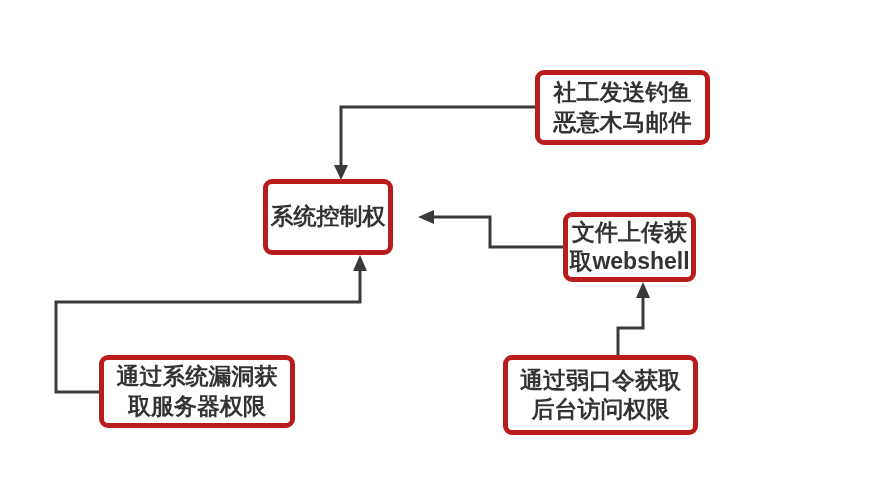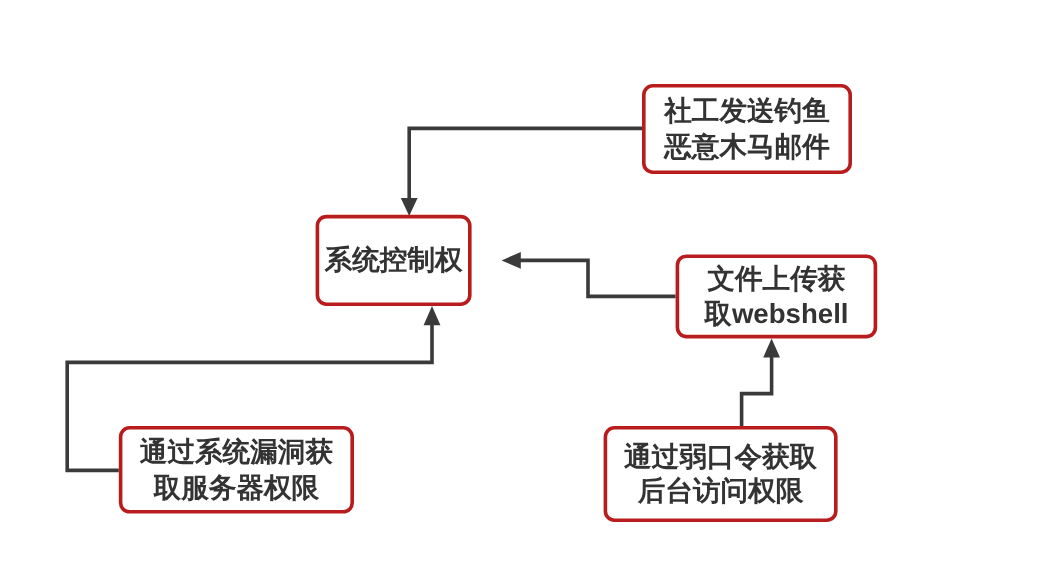--- a/index.html
+++ b/index.html
@@ -29,37 +29,37 @@
     stroke-linejoin: miter;
   }
   svg.edges polygon {
     fill: #3a3a3a;
     stroke: none;
   }
   .node {
     position: absolute;
     box-sizing: border-box;
     background: #ffffff;
-    border: 3px solid #b91c1c;
+    border: 5px solid #b91c1c;
     border-radius: 9px;
     display: flex;
     align-items: center;
     justify-content: center;
     text-align: center;
     color: #333333;
     font-weight: bold;
     font-size: 23px;
     line-height: 1.28;
   }
   .node-label {
     white-space: pre-line;
   }
   #node-phishing { left: 535px; top: 70px;  width: 175px; height: 75px; }
   #node-control  { left: 263px; top: 179px; width: 130px; height: 76px; }
-  #node-webshell { left: 563px; top: 212px; width: 168px; height: 70px; }
+  #node-webshell { left: 563px; top: 212px; width: 133px; height: 70px; }
   #node-vuln     { left: 99px;  top: 355px; width: 196px; height: 73px; text-align: center; }
   #node-weakpwd  { left: 503px; top: 355px; width: 195px; height: 80px; }
 </style>
 </head>
 <body>
 
 <div class="canvas">
 
   <svg class="edges" viewBox="0 0 878 478" aria-hidden="true">
 

